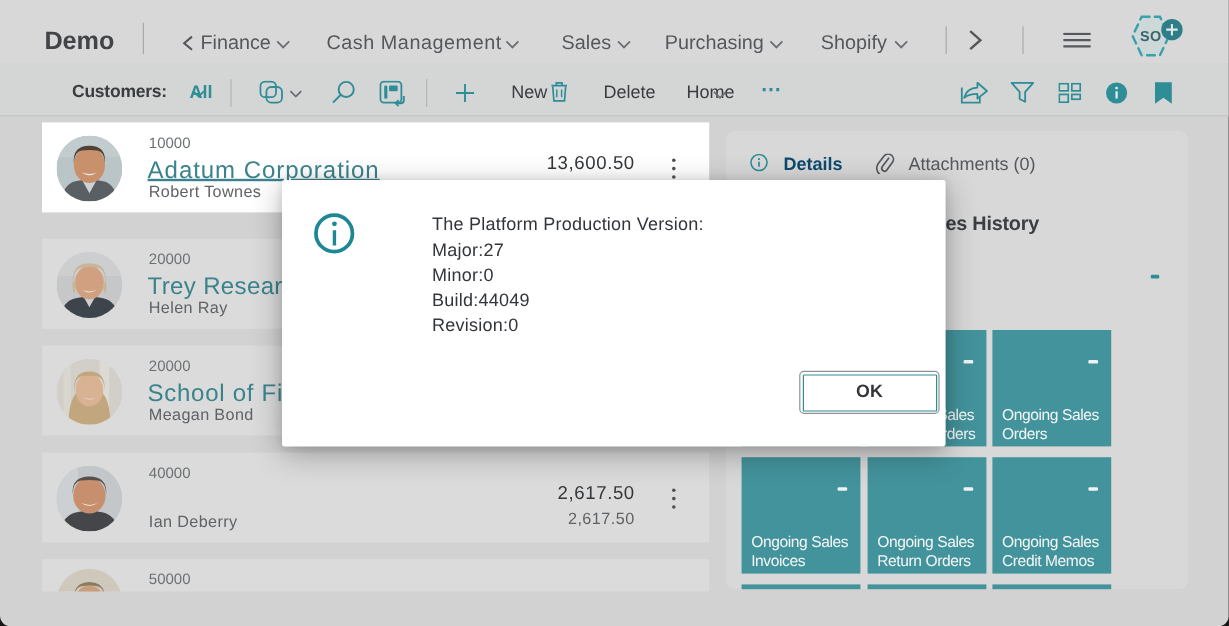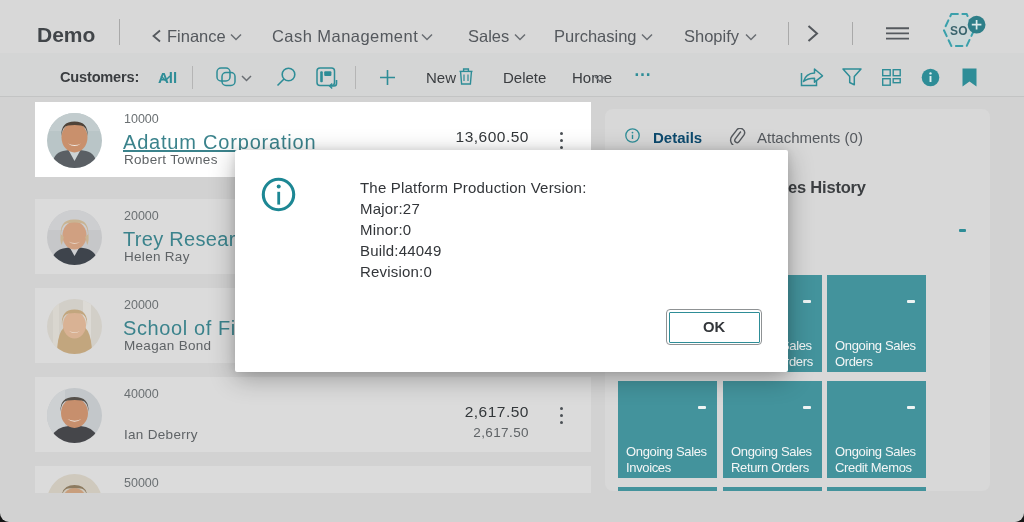--- a/index.html
+++ b/index.html
@@ -28,21 +28,21 @@
   .avatar{position:absolute;left:12px;top:11px;width:55px;height:55px;border-radius:50%;overflow:hidden;}
   
   #fbox{left:605px;top:109px;width:385px;height:382px;background:#d8d8d8;border-radius:8px;}
   .tile{position:absolute;width:99px;height:97px;background:#43939c;color:#f4f6f6;}
   .tile .dash{position:absolute;right:11px;top:25px;width:8px;height:2.6px;background:#eef3f3;border-radius:1px;}
   .tile .lbl{position:absolute;left:8px;bottom:3px;font-size:13px;line-height:15.5px;letter-spacing:-0.35px;}
   
   #dlg{left:235px;top:150px;width:553px;height:222px;background:#ffffff;border-radius:2px;
        box-shadow:0 6px 26px rgba(0,0,0,.30), 0 0 8px rgba(0,0,0,.10);}
   #dlg .txt{position:absolute;left:77px;top:27px;font-size:15px;line-height:21px;color:#323539;letter-spacing:0.2px;margin-left:48px;}
-  #okbtn{position:absolute;left:431px;top:159px;width:96px;height:36px;border:1px solid #8f9294;
+  #okbtn{position:absolute;left:431px;top:159px;width:117px;height:36px;border:1px solid #8f9294;
          border-radius:4px;background:#fff;padding:1.5px;}
   #okbtn .in{width:100%;height:100%;border:1.7px solid #2e8d97;border-radius:1px;
              display:flex;align-items:center;justify-content:center;
              font-size:14.8px;font-weight:bold;color:#33363a;}
 </style>
 </head>
 <body>
 <div id="app">
 
   <div class="abs" id="hdr"></div>

